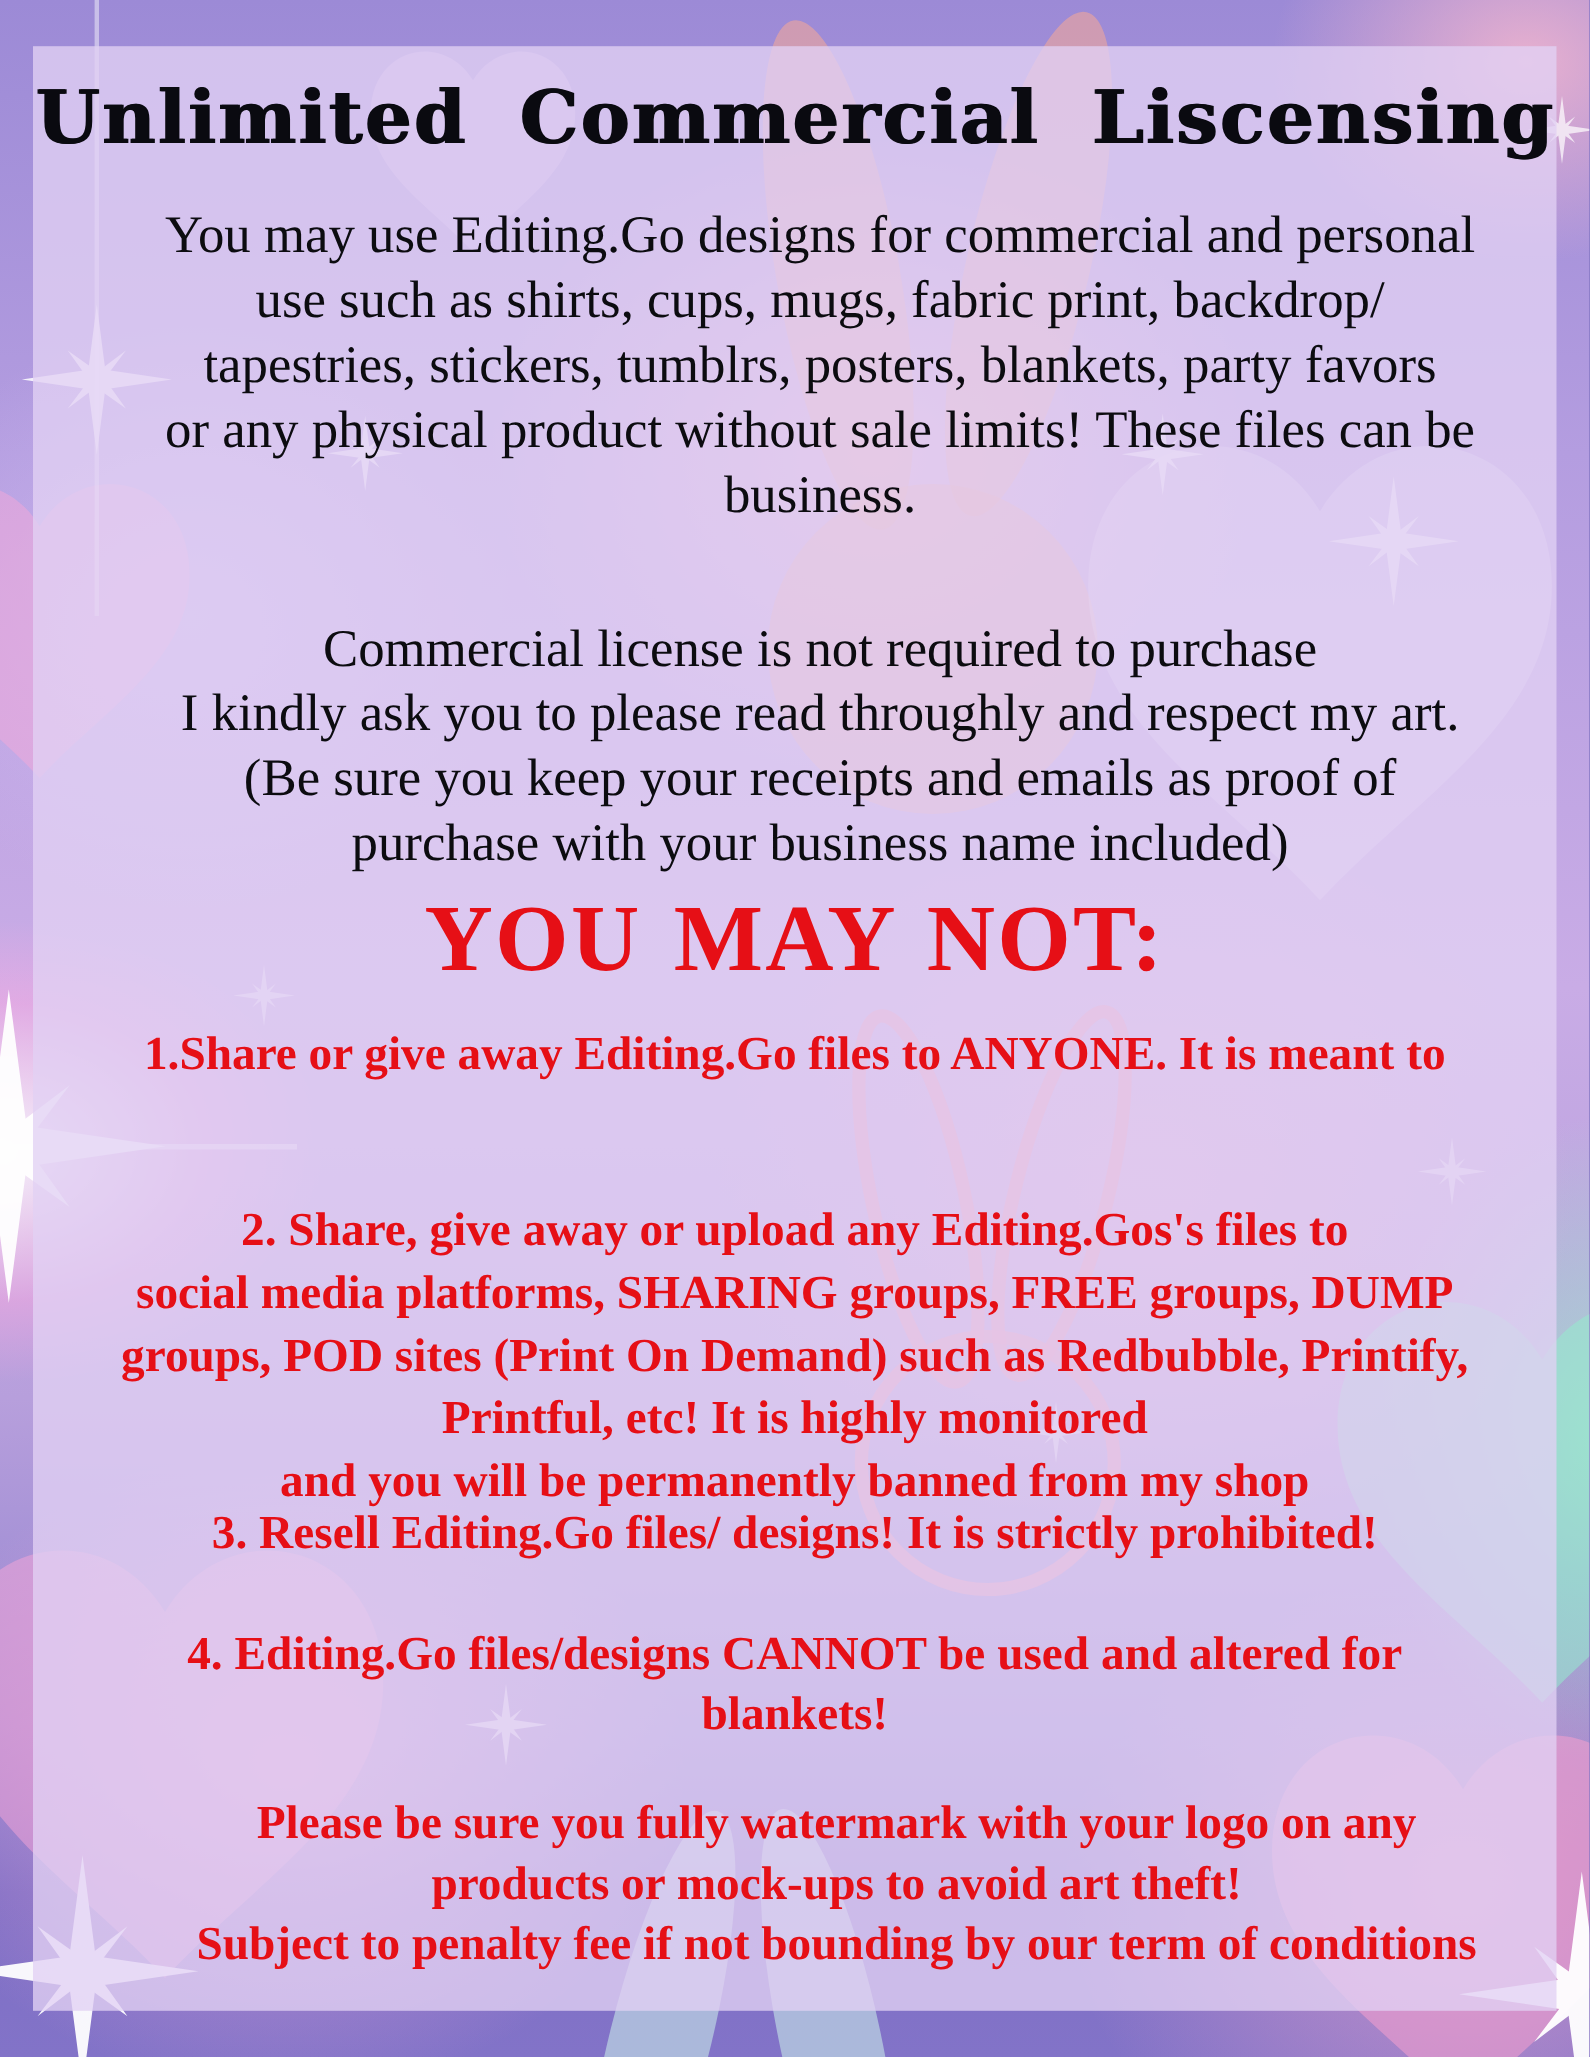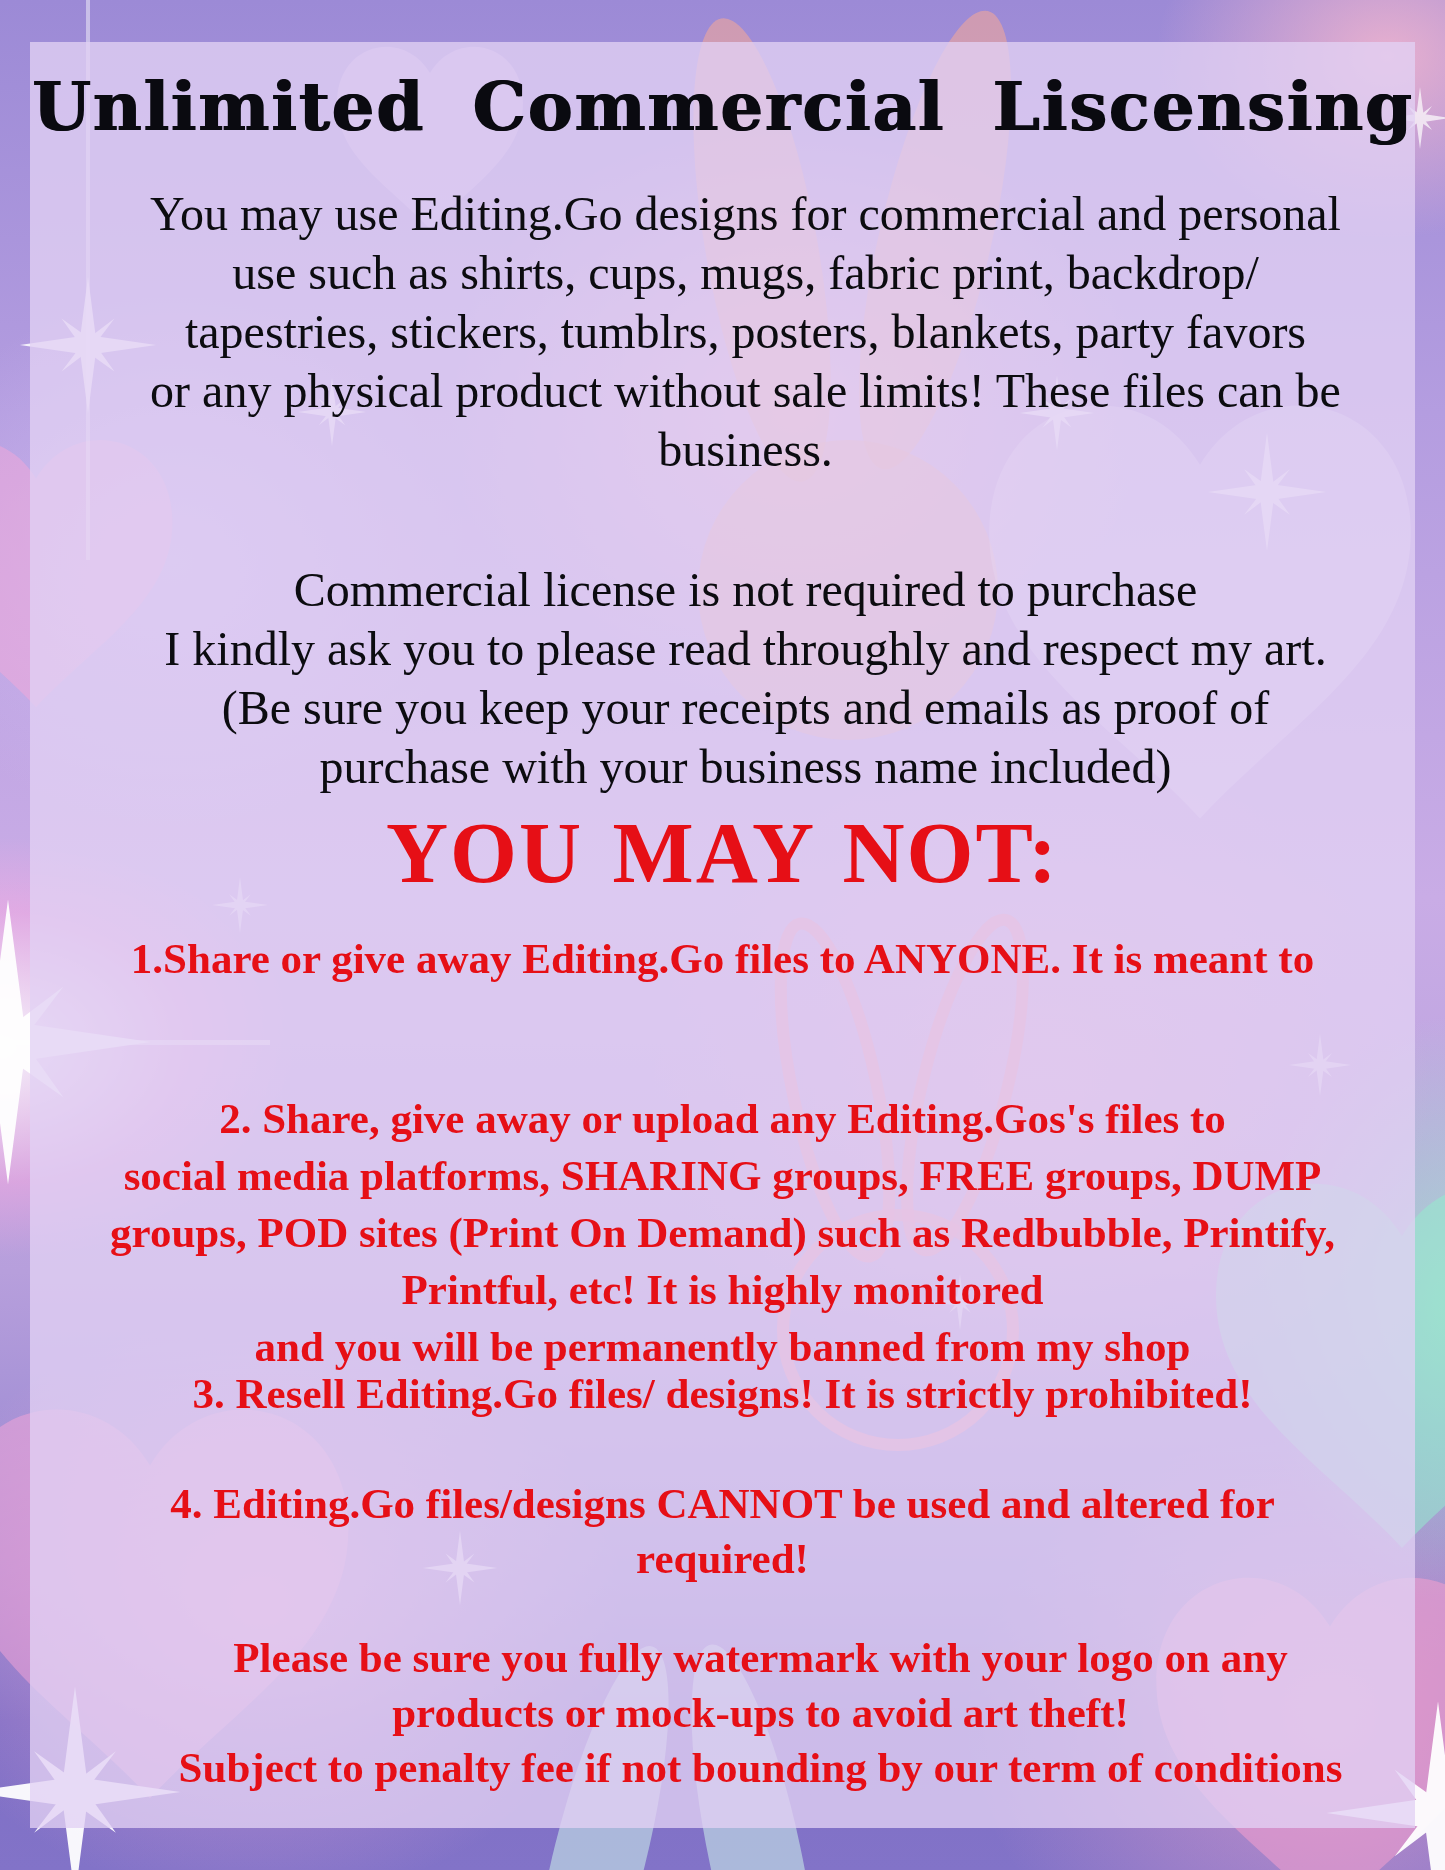--- a/index.html
+++ b/index.html
@@ -137,21 +137,21 @@
     <div>Printful, etc!  It is highly monitored</div>
     <div>and you will be permanently banned from my shop</div>
   </div>
 
   <div class="tblock item3 red red-par">
     <div>3. Resell Editing.Go files/ designs! It is strictly prohibited!</div>
   </div>
 
   <div class="tblock item4 red red-par">
     <div>4. Editing.Go files/designs CANNOT be used and altered for</div>
-    <div>required!</div>
+    <div>blankets!</div>
   </div>
 
   <div class="tblock footer red red-par">
     <div>Please be sure you fully watermark with your logo on any</div>
     <div>products or mock-ups to avoid art theft!</div>
     <div>Subject to penalty fee if not bounding by our term of conditions</div>
   </div>
 
 </div>
 

